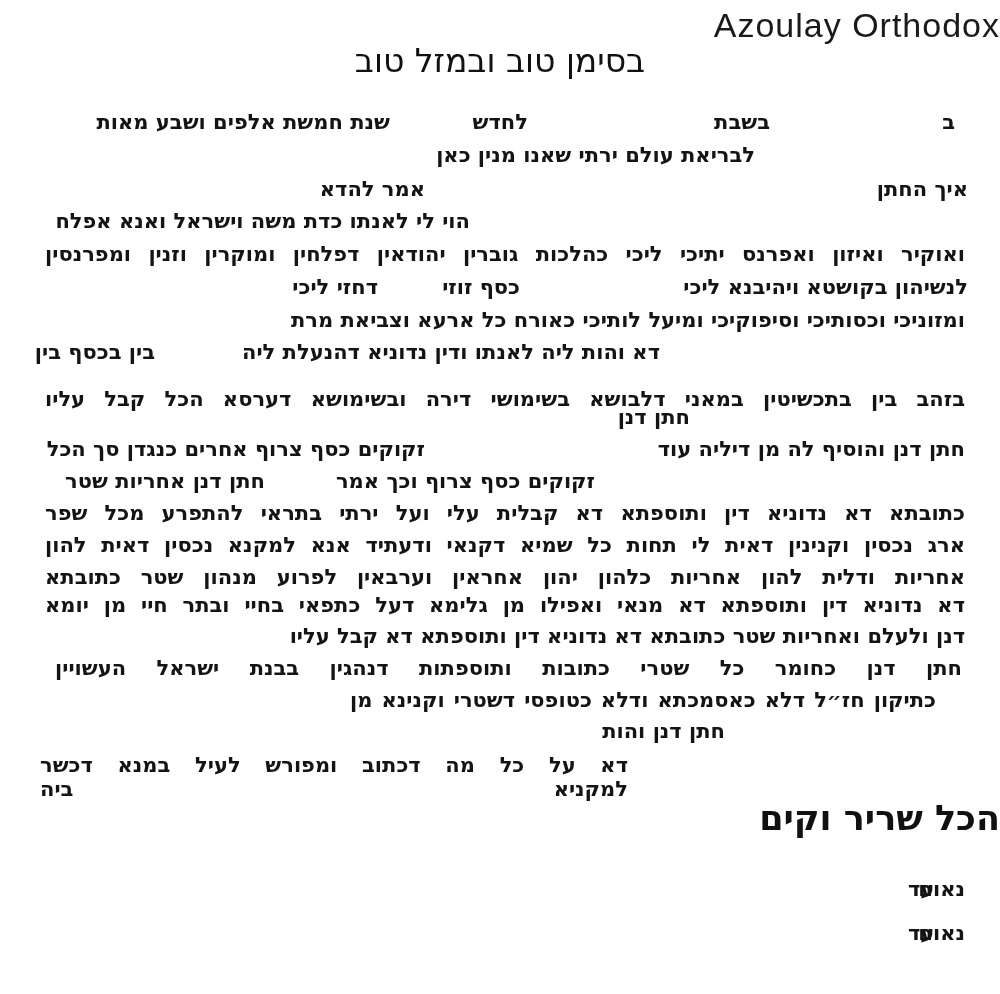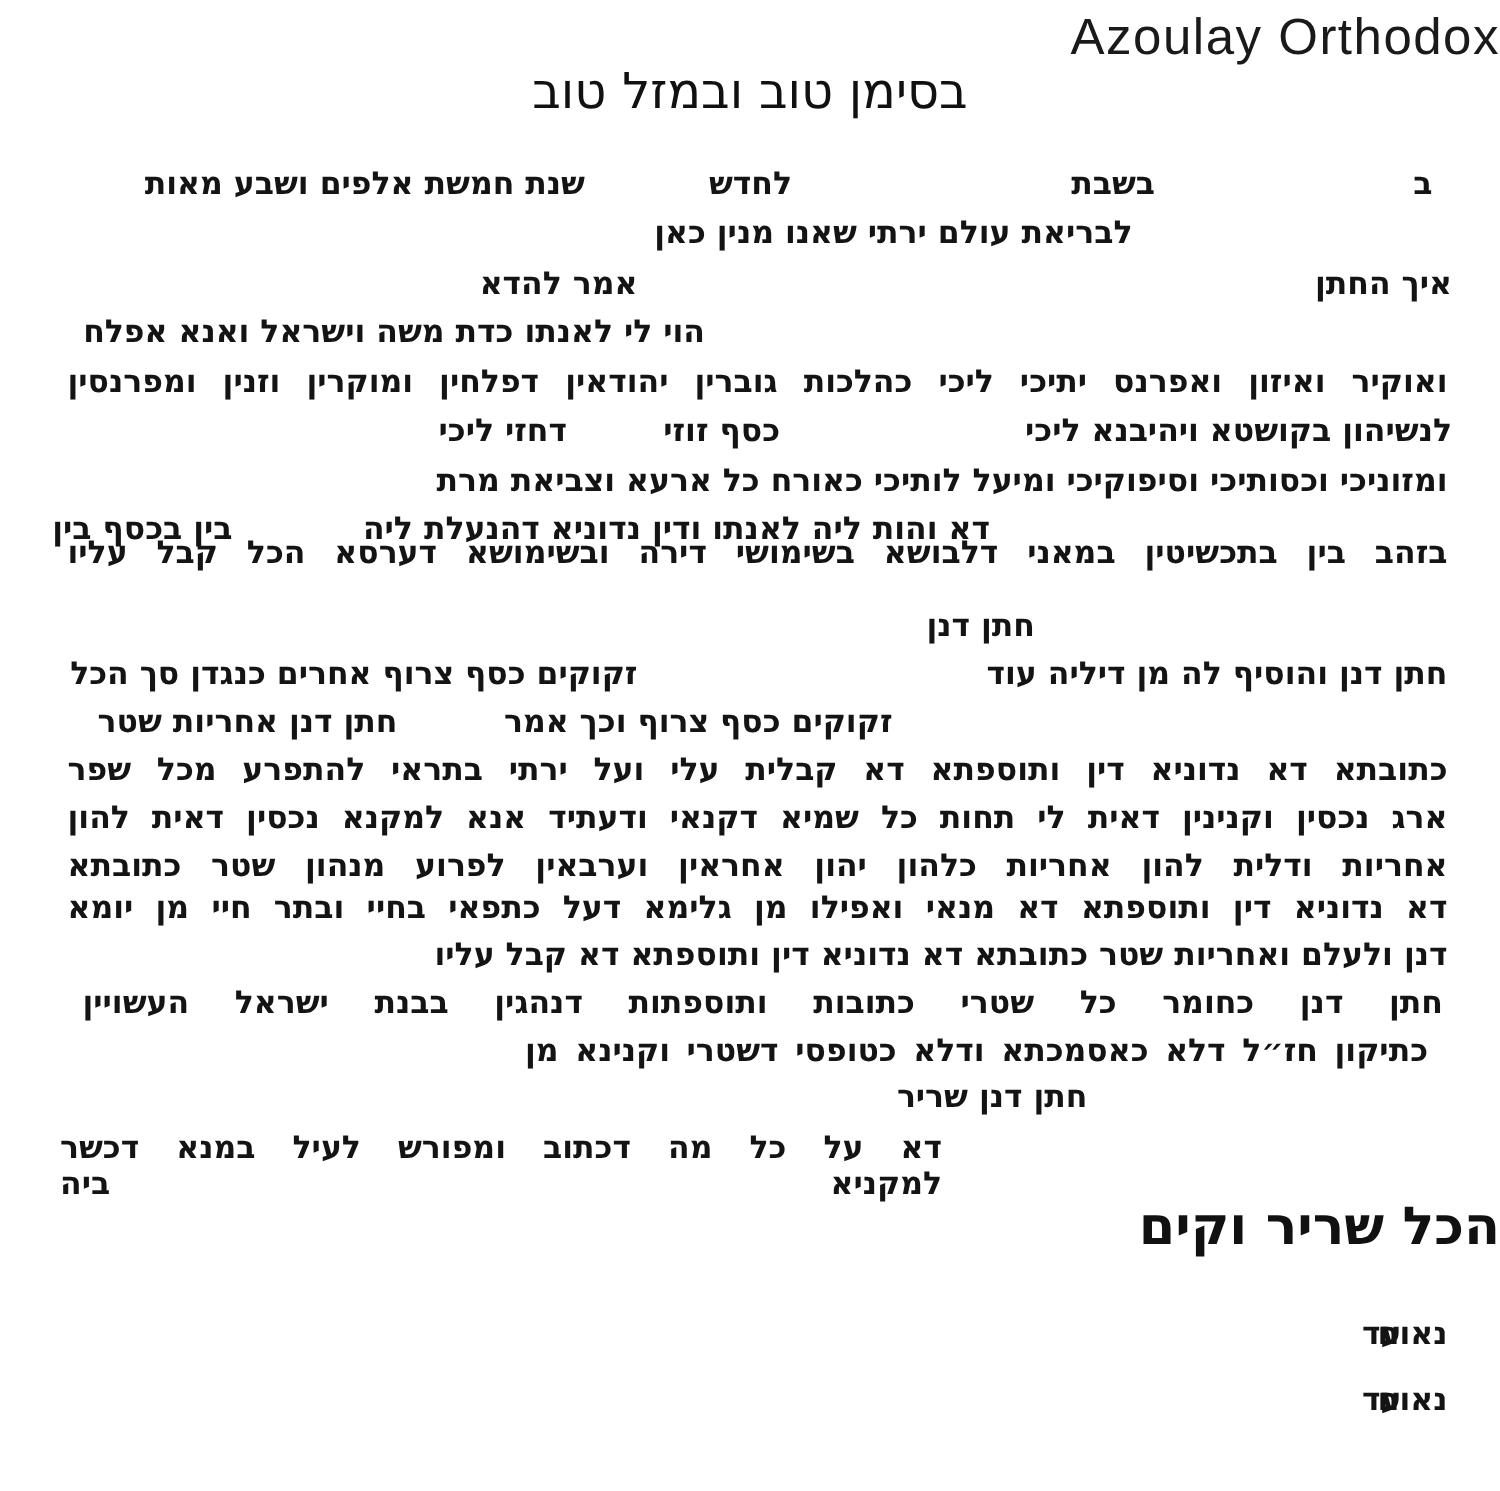--- a/index.html
+++ b/index.html
@@ -68,21 +68,21 @@
 
   <div class="row" style="top:308px">
     <span class="seg" style="right:35px">ומזוניכי וכסותיכי וסיפוקיכי ומיעל לותיכי כאורח כל ארעא וצביאת מרת</span>
   </div>
 
   <div class="row" style="top:340px">
     <span class="seg" style="right:340px">דא והות ליה לאנתו ודין נדוניא דהנעלת ליה</span>
     <span class="seg" style="right:845px">בין בכסף בין</span>
   </div>
 
-  <div class="row" style="top:356px">
+  <div class="row" style="top:387px">
     <div class="seg full" style="right:35px;left:45px">בזהב בין בתכשיטין במאני דלבושא בשימושי דירה ובשימושא דערסא הכל קבל עליו</div>
   </div>
 
   <div class="row" style="top:405px">
     <span class="seg" style="right:310px">חתן דנן</span>
   </div>
 
   <div class="row" style="top:437px">
     <span class="seg" style="right:35px">חתן דנן והוסיף לה מן דיליה עוד</span>
     <span class="seg" style="right:575px">זקוקים כסף צרוף אחרים כנגדן סך הכל</span>
@@ -107,25 +107,25 @@
   </div>
   <div class="row" style="top:624px">
     <span class="seg" style="right:35px">דנן ולעלם ואחריות שטר כתובתא דא נדוניא דין ותוספתא דא קבל עליו</span>
   </div>
 
   <div class="row" style="top:656px">
     <div class="seg full" style="right:38px;left:55px">חתן דנן כחומר כל שטרי כתובות ותוספתות דנהגין בבנת ישראל העשויין</div>
   </div>
 
   <div class="row" style="top:688px">
-    <div class="seg full" style="right:48px;left:350px">כתיקון חז״ל דלא כאסמכתא ודלא כטופסי דשטרי וקנינא מן</div>
+    <div class="seg full" style="right:64px;left:350px">כתיקון חז״ל דלא כאסמכתא ודלא כטופסי דשטרי וקנינא מן</div>
   </div>
 
   <div class="row" style="top:719px">
-    <span class="seg" style="right:275px">חתן דנן שריר</span>
+    <span class="seg" style="right:275px">חתן דנן והות</span>
   </div>
 
   <div class="row" style="top:753px">
     <div class="seg full wide" style="right:372px;left:40px">דא על כל מה דכתוב ומפורש לעיל במנא דכשר למקניא ביה</div>
   </div>
 
   <div class="closing">הכל שריר וקים</div>
 
   <div class="row" style="top:877px">
     <span class="seg" style="right:35px">נאום</span>

